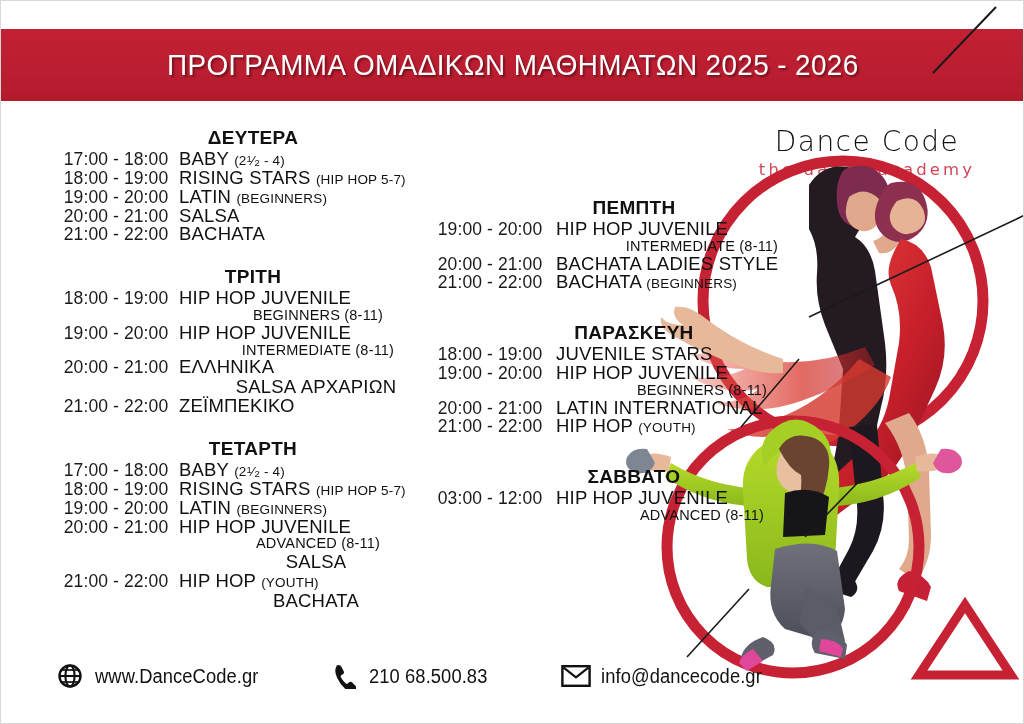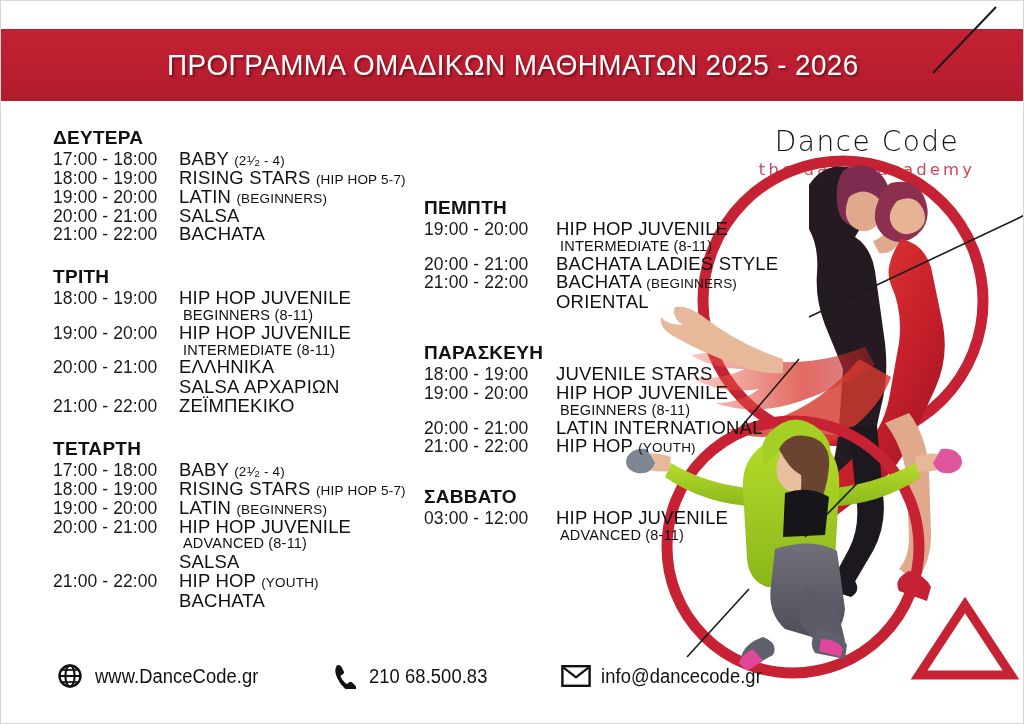--- a/index.html
+++ b/index.html
@@ -47,21 +47,21 @@
     font-size: 28px; font-weight: 300; color: #111;
     letter-spacing: 1.5px; line-height: 1.05;
     font-family: "DejaVu Sans", sans-serif;
   }
   #logo-sub {
     font-size: 16.5px; color: #d0485a; letter-spacing: 3.1px;
     margin-top: 4px; font-family: "DejaVu Sans", sans-serif;
   }
 
   
-  .col { position: absolute; }
+  .col { position: absolute; text-align: center; }
   #col-left  { left: 52px;  top: 126px; width: 400px; }
   #col-right { left: 423px; top: 196px; width: 420px; }
 
   .day-block { margin-bottom: 0; }
   .day-title {
     font-size: 19px; font-weight: bold; color: #111;
     letter-spacing: 0.3px; margin-bottom: 1px;
   }
   .row { display: flex; align-items: baseline; line-height: 1.02; }
   .time {
@@ -298,21 +298,20 @@
         </div>
         <div class="sub-line indent-r2">INTERMEDIATE (8-11)</div>
         <div class="row">
           <span class="time">20:00 - 21:00</span>
           <span class="cls">BACHATA LADIES STYLE</span>
         </div>
         <div class="row">
           <span class="time">21:00 - 22:00</span>
           <span class="cls">BACHATA <span class="small">(BEGINNERS)</span></span>
         </div>
-        <div class="cont-line indent-r">ORIENTAL</div>
       </div>
       <div class="gap-l"></div>
       <div class="day-block">
         <div class="day-title">ΠΑΡΑΣΚΕΥΗ</div>
         <div class="row">
           <span class="time">18:00 - 19:00</span>
           <span class="cls">JUVENILE STARS</span>
         </div>
         <div class="row">
           <span class="time">19:00 - 20:00</span>

